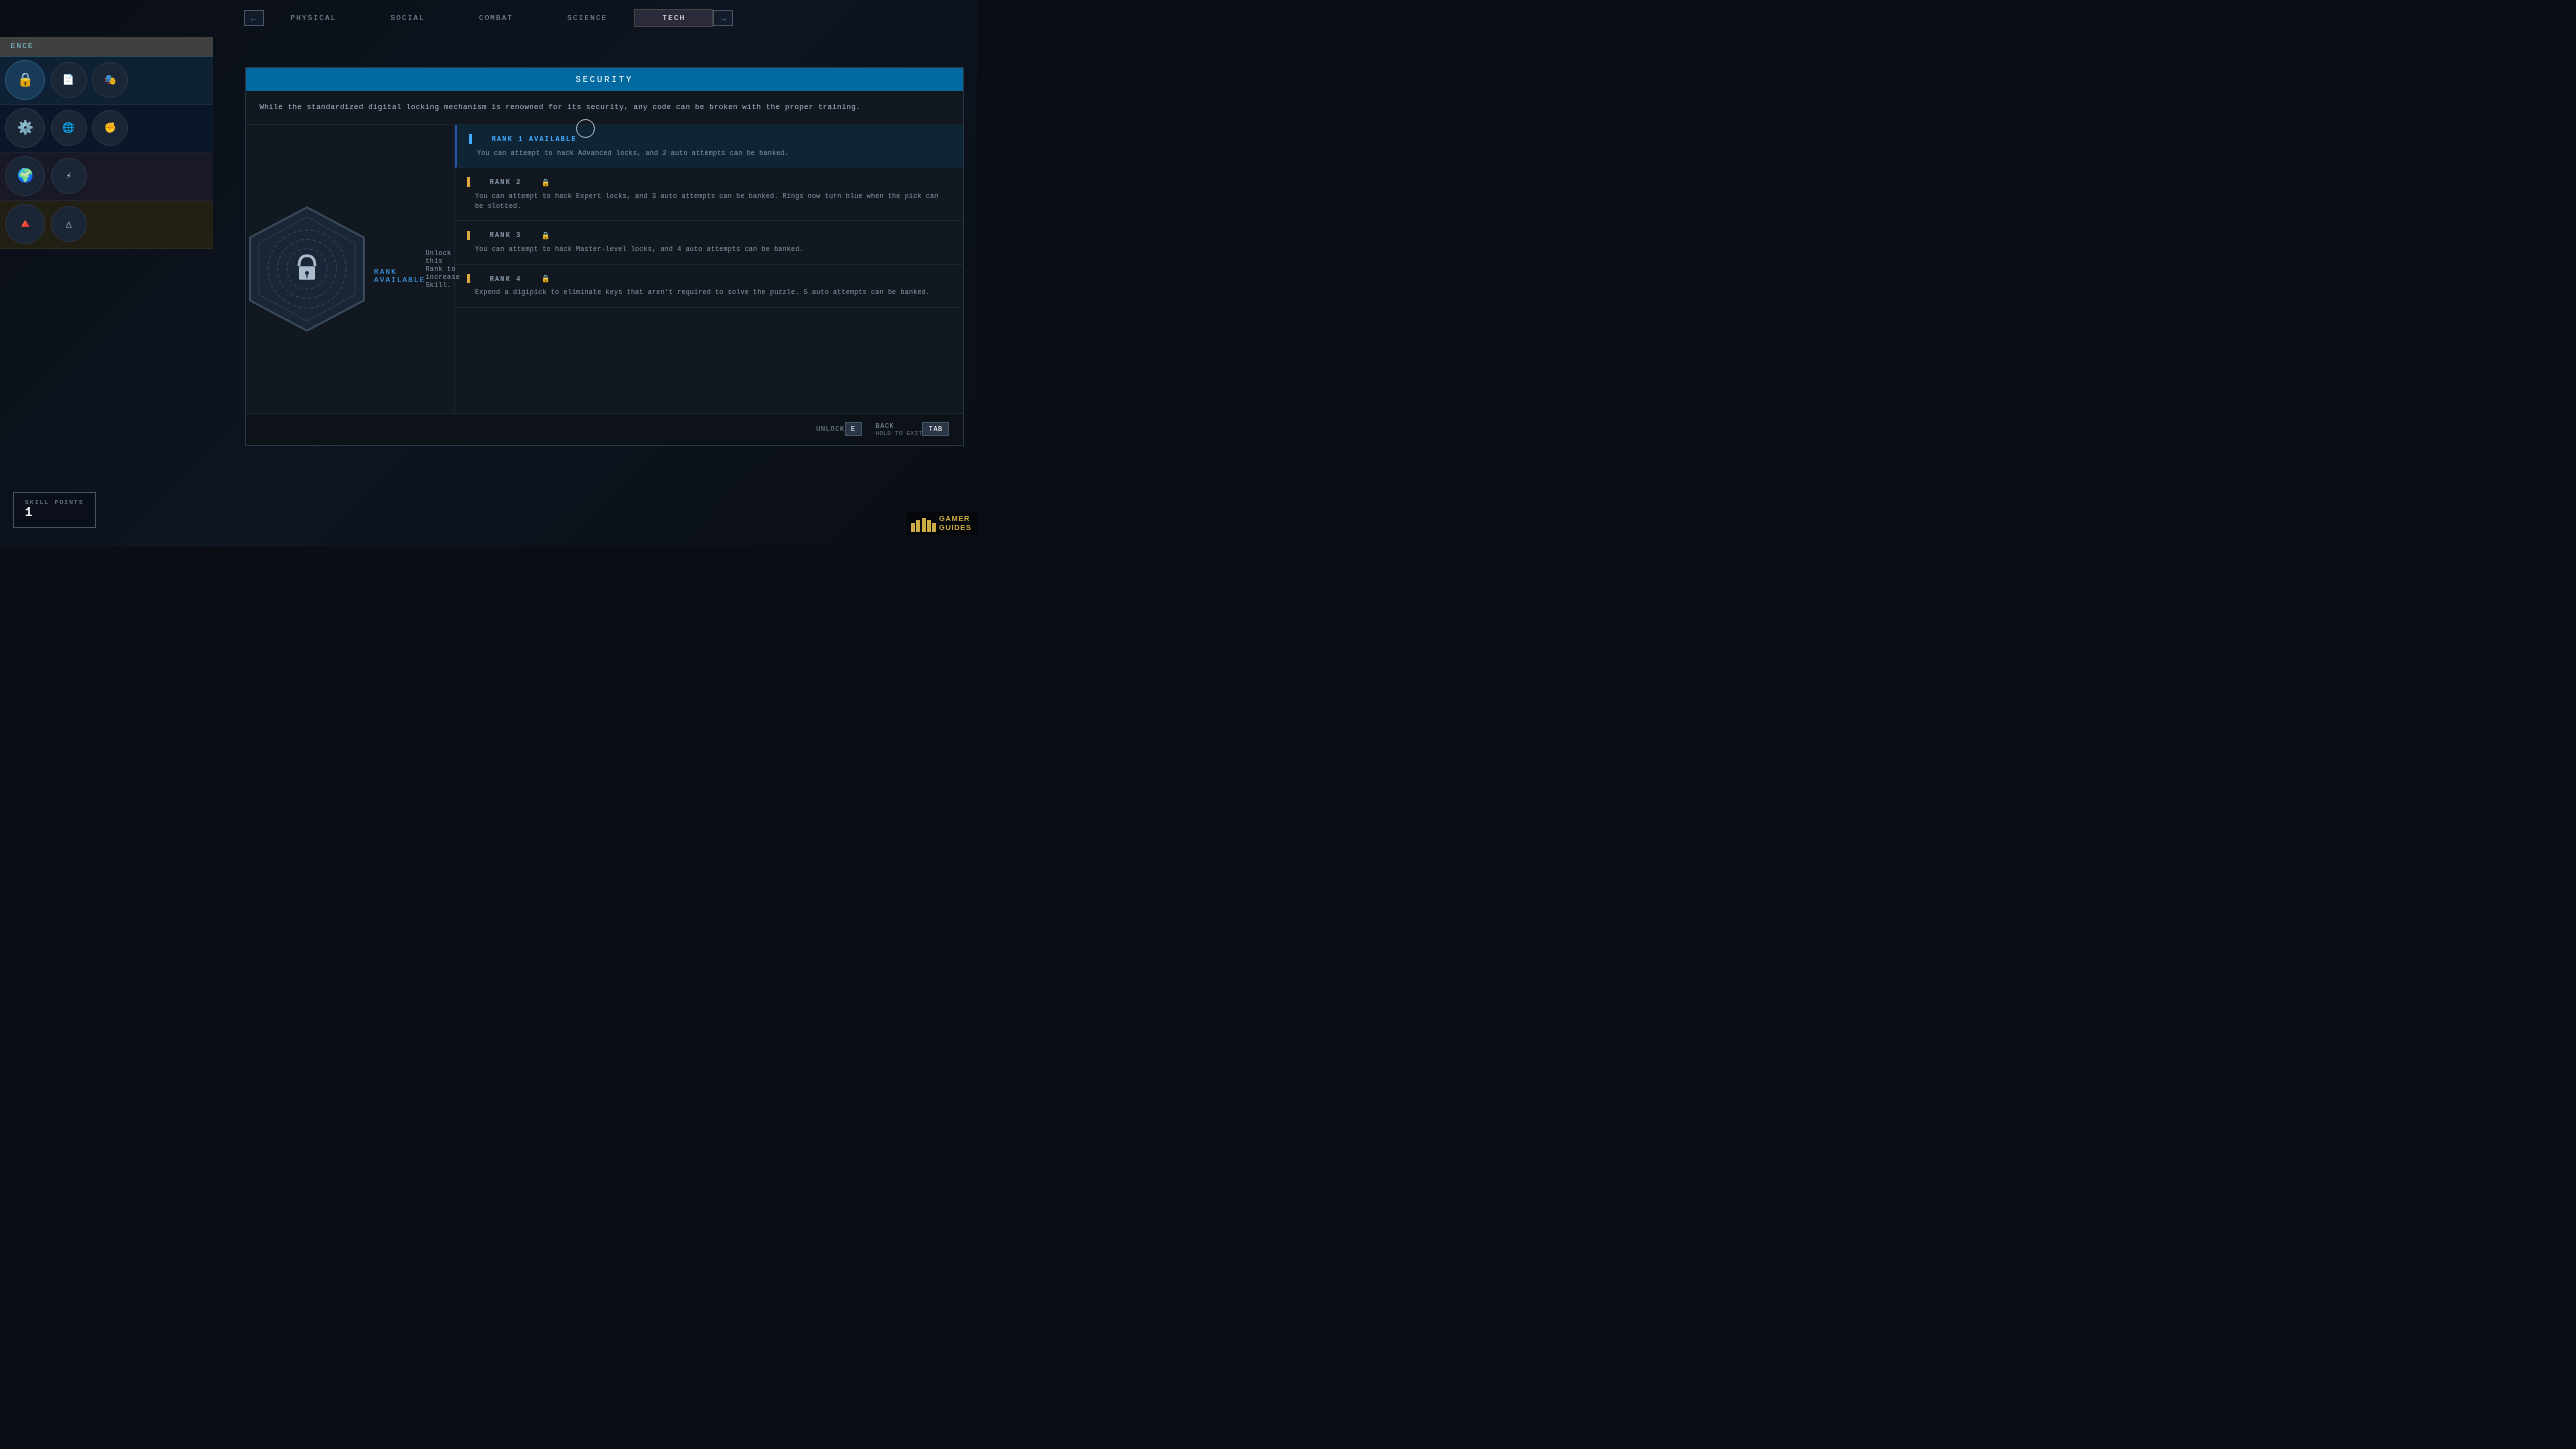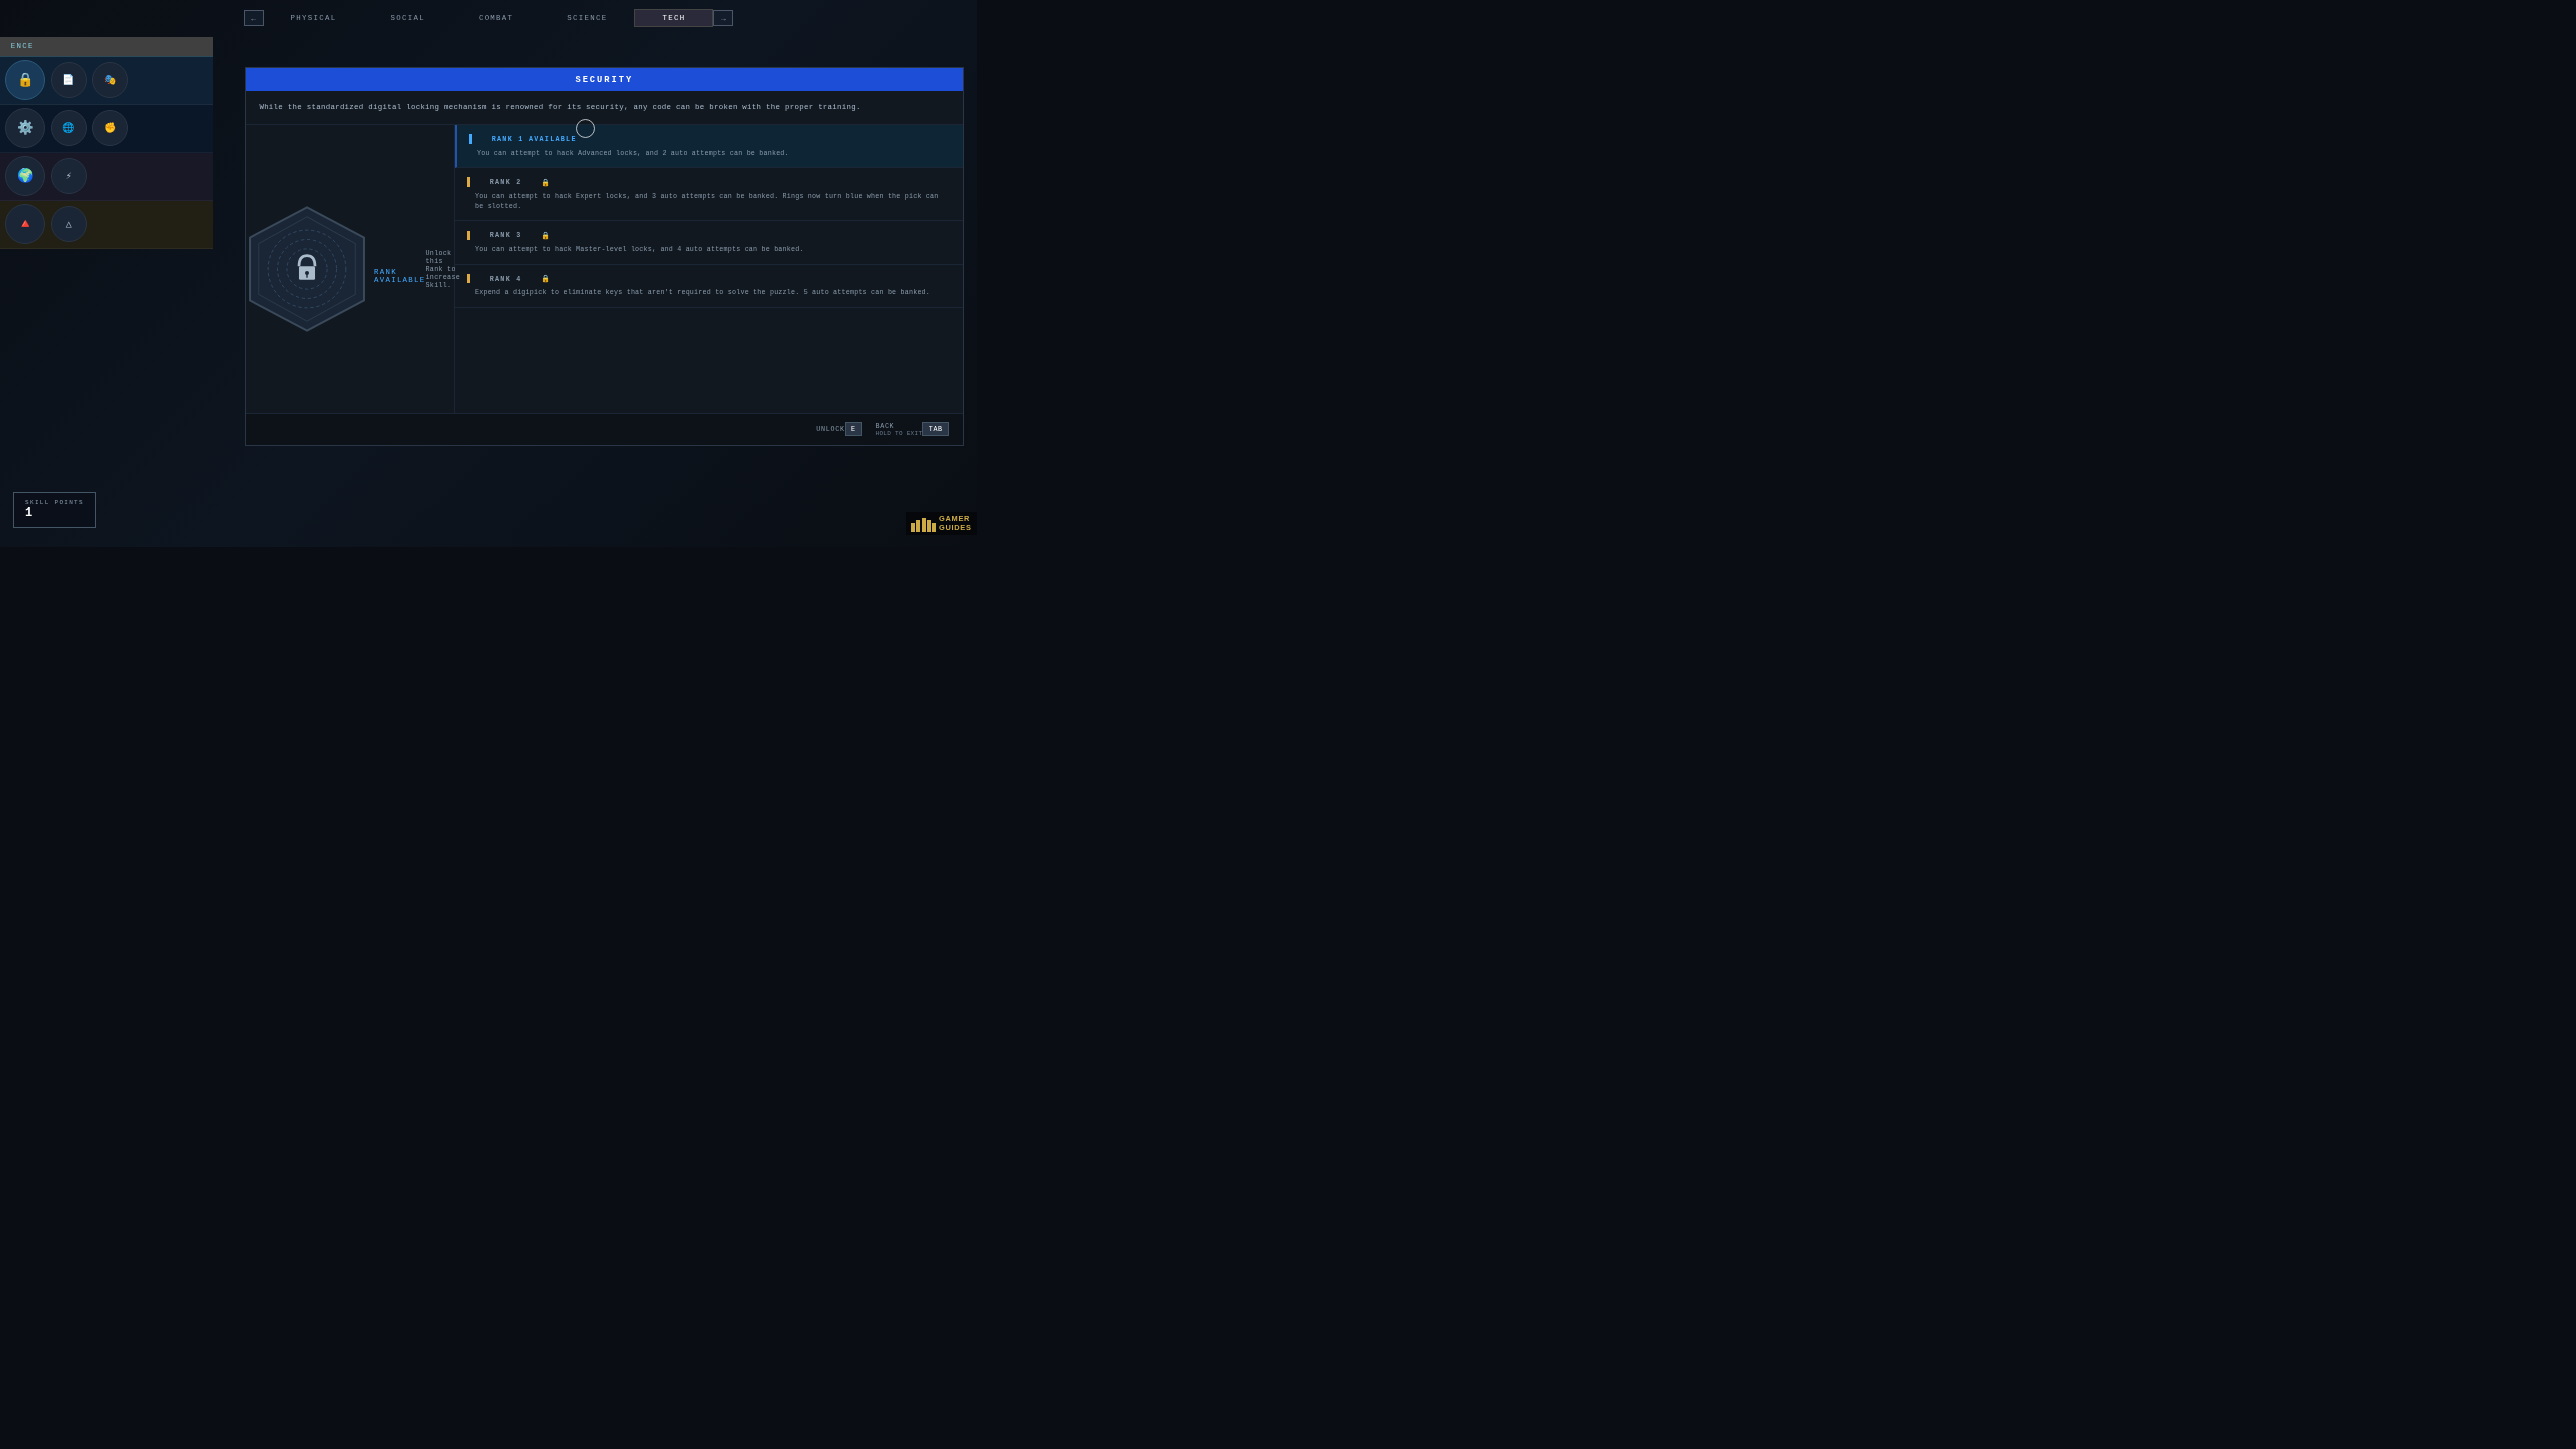--- a/index.html
+++ b/index.html
@@ -132,27 +132,27 @@
       z-index: 6;
     }
 
     
     .security-panel {
       background: #111820;
       border: 0.7px solid #2a3545;
     }
 
     .security-header {
-      background: #1d4ed8;
+      background: #0369a1;
       padding: 6.7px 13.4px;
       text-align: center;
       color: #ffffff;
       font-size: 8.7px;
       letter-spacing: 2px;
-      font-weight: bold;
+      font-weight: normal;
     }
 
     .security-description {
       padding: 10.7px 13.4px;
       color: #aabbcc;
       font-size: 7.4px;
       line-height: 1.5;
       letter-spacing: 0.3px;
       border-bottom: 0.7px solid #1a2535;
     }

